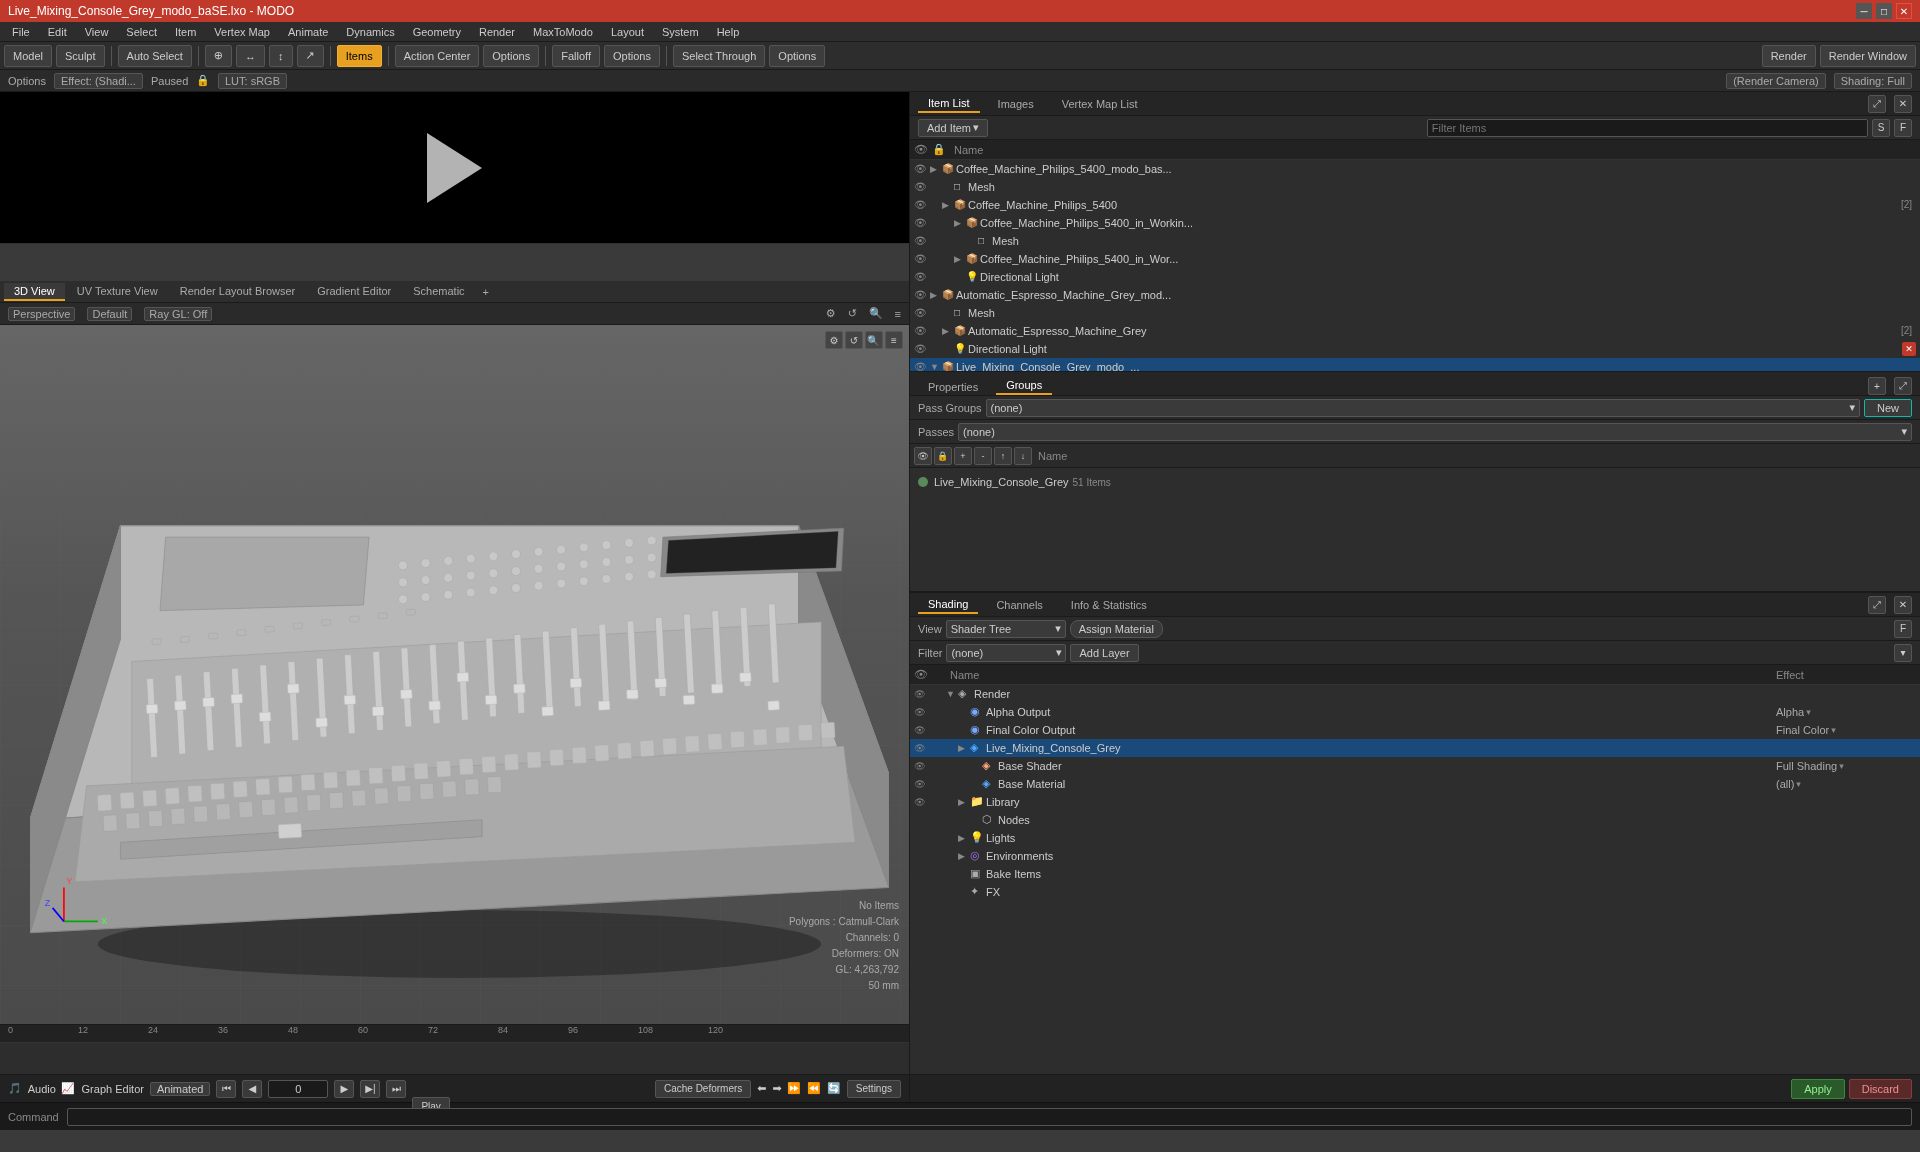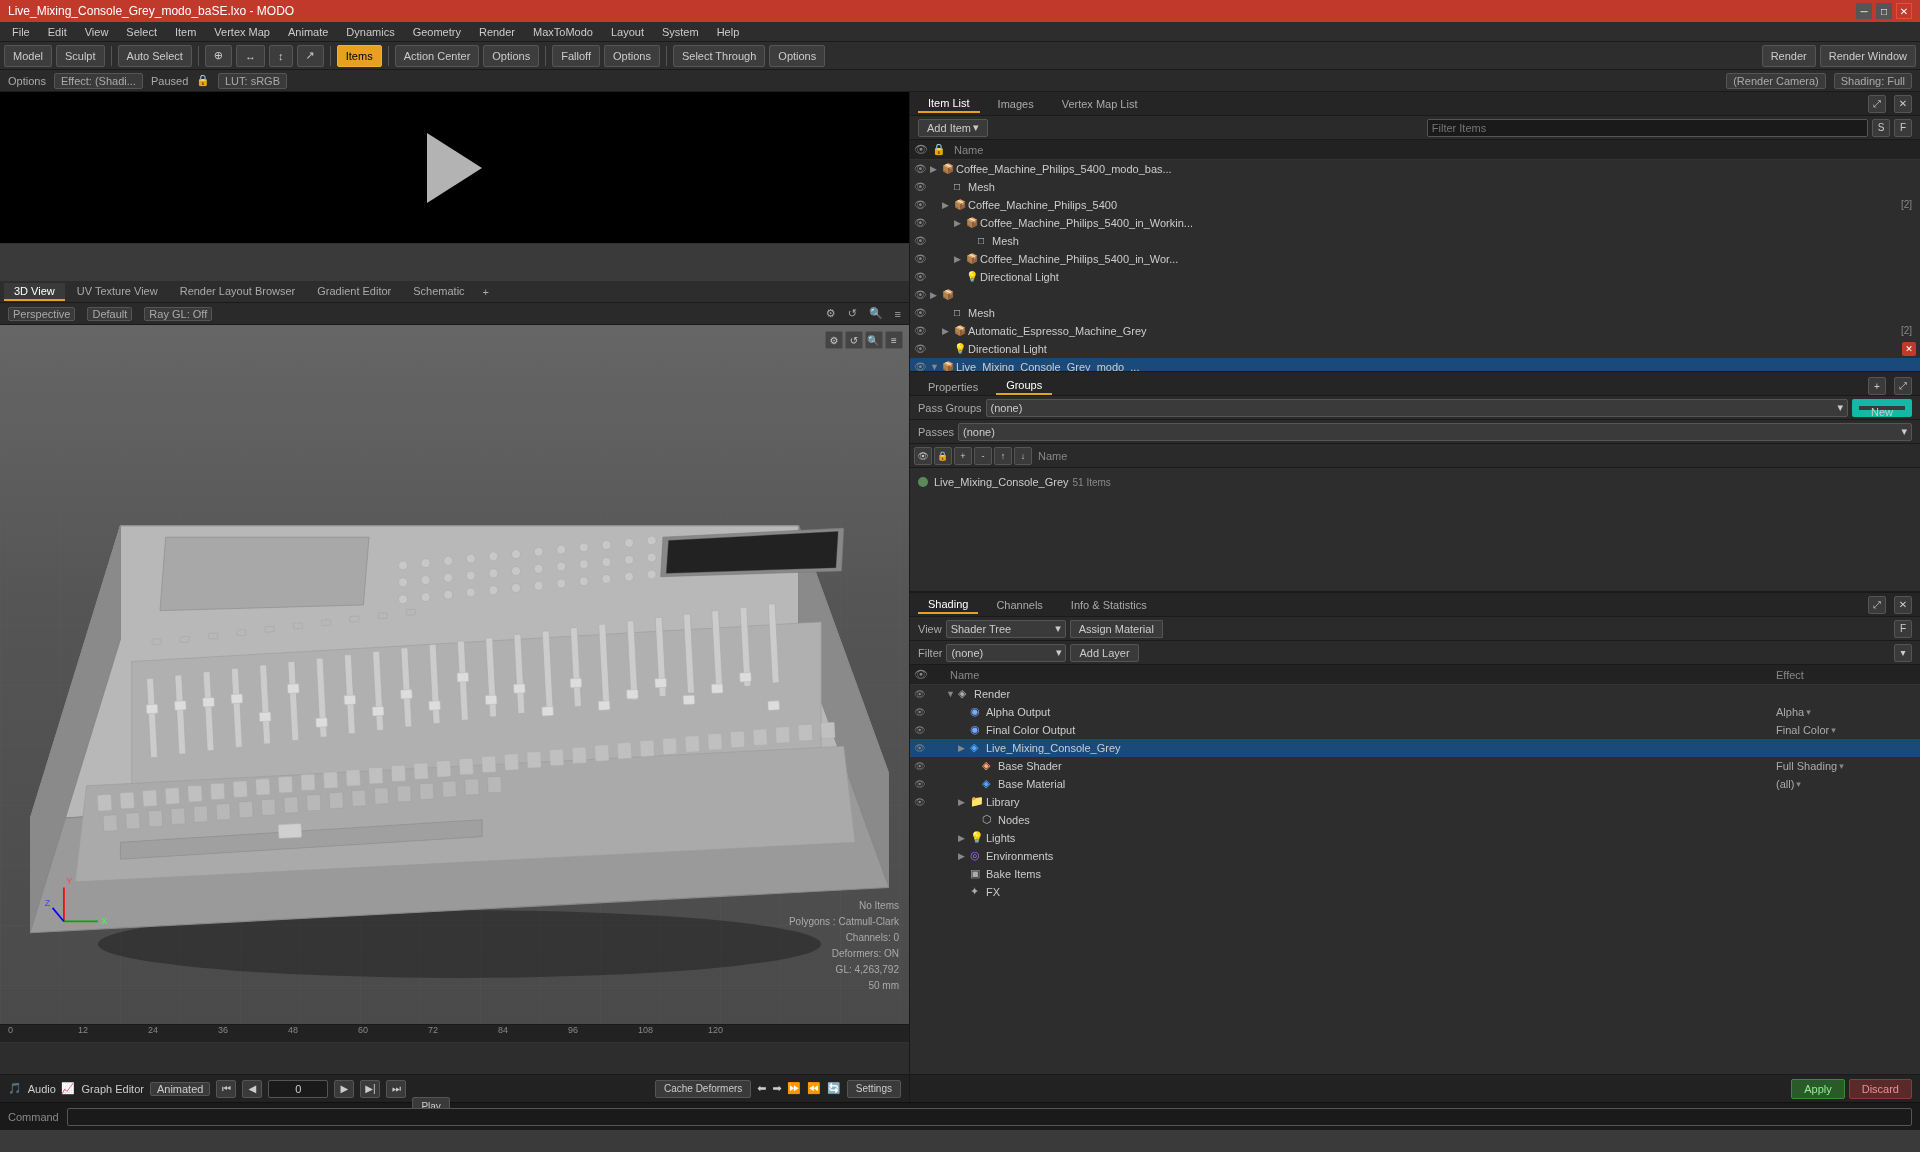--- a/index.html
+++ b/index.html
@@ -447,21 +447,21 @@
       font-size: 11px;
       padding: 0 4px;
       flex: 1;
       display: flex; align-items: center; justify-content: space-between;
       cursor: pointer;
     }
     .ng-new-btn {
       height: 18px;
       padding: 0 12px;
       background: #3a3a3a;
-      border: 7px solid #14b8a6;
+      border: 1px solid #14b8a6;
       border-radius: 2px;
       color: #ccc;
       font-size: 11px;
       cursor: pointer;
     }
 
     
     #groups-sub-toolbar {
       height: 24px;
       background: #2a2a2a;
@@ -547,21 +547,21 @@
       padding: 0 4px;
       min-width: 120px;
       display: flex; align-items: center; justify-content: space-between;
       cursor: pointer;
     }
     .st-assign {
       height: 18px;
       padding: 0 8px;
       background: #3a3a3a;
       border: 1px solid #555;
-      border-radius: 1px;
+      border-radius: 8px;
       color: #ccc;
       font-size: 11px;
       cursor: pointer;
     }
     .st-add-layer {
       height: 18px;
       padding: 0 8px;
       background: #3a3a3a;
       border: 1px solid #555;
       border-radius: 2px;
@@ -1141,20 +1141,21 @@
           <span class="item-expand"> </span>
           <span class="item-icon">💡</span>
           <span class="item-name">Directional Light</span>
         </div>
 
         <div class="item-row">
           <span class="item-vis">👁</span>
           <span class="item-indent" style="width:0px"></span>
           <span class="item-expand">▶</span>
           <span class="item-icon">📦</span>
+          <span class="item-name">Automatic_Espresso_Machine_Grey_mod...</span>
         </div>
         <div class="item-row">
           <span class="item-vis">👁</span>
           <span class="item-indent" style="width:12px"></span>
           <span class="item-expand"> </span>
           <span class="item-icon">□</span>
           <span class="item-name">Mesh</span>
         </div>
         <div class="item-row">
           <span class="item-vis">👁</span>

